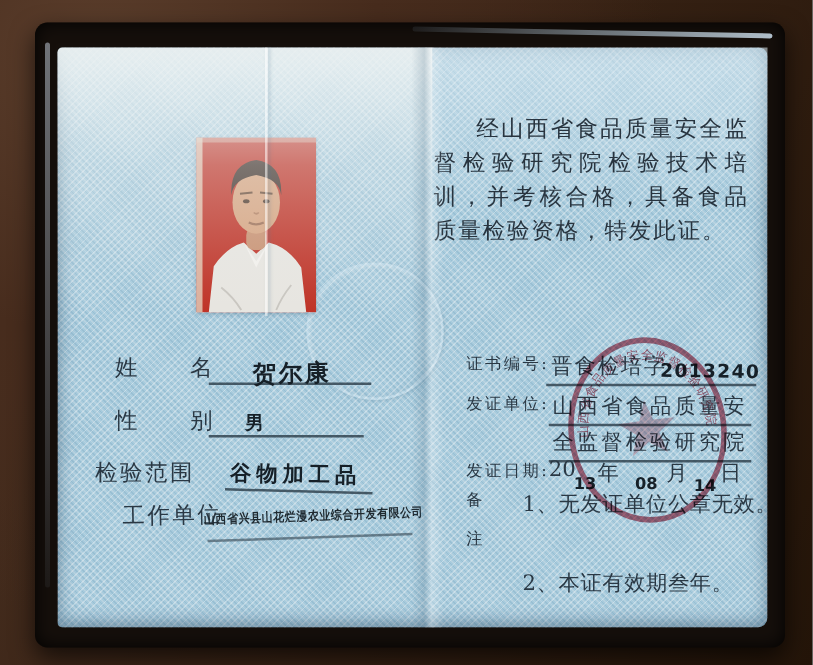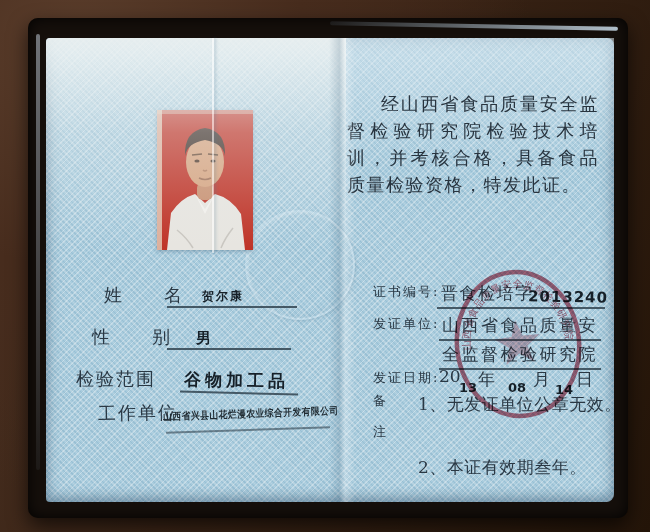--- a/index.html
+++ b/index.html
@@ -126,23 +126,23 @@
         <ellipse cx="48" cy="52" rx="19" ry="25" fill="#d6a37f"></ellipse>
         <path d="M28 46 Q27 21 48 18 Q69 21 68 46 Q66 33 48 30 Q30 33 28 46 Z" fill="#40312a"></path>
         <ellipse cx="40" cy="51" rx="2.6" ry="1.6" fill="#50392c"></ellipse>
         <ellipse cx="56" cy="51" rx="2.6" ry="1.6" fill="#50392c"></ellipse>
         <path d="M35 45 L45 44 M51 44 L61 45" stroke="#6b4c38" stroke-width="1.6" fill="none"></path>
         <path d="M46 60 Q48 62 50 60" stroke="#b07d5e" stroke-width="1.4" fill="none"></path>
         <path d="M42 68 Q48 71 54 68" stroke="#9c6e55" stroke-width="1.6" fill="none"></path>
       </g>
     </svg>
 
-    <div class="lbl" style="left:46px; top:248px;margin-left:12px;">姓　　名</div>
+    <div class="lbl" style="left:46px; top:248px;">姓　　名</div>
     <div class="ul" style="left:121px; top:268px; width:130px;"></div>
-    <div class="hw" style="left:156px; top:252px; font-size:12px; letter-spacing:2px; transform:rotate(-1deg);">贺尔康</div>
+    <div class="hw" style="left:156px; top:252px; font-size:19px; letter-spacing:2px; transform:rotate(-1deg);">贺尔康</div>
 
     <div class="lbl" style="left:46px; top:290px;">性　　别</div>
     <div class="ul" style="left:121px; top:310px; width:124px;"></div>
     <div class="hw" style="left:150px; top:293px; font-size:15px;">男</div>
 
     <div class="lbl" style="left:30px; top:332px;">检验范围</div>
     <div class="ul" style="left:134px; top:354px; width:118px; transform:rotate(1.5deg);"></div>
     <div class="hw" style="left:138px; top:334px; font-size:17px; letter-spacing:4px; transform:rotate(1deg);">谷物加工品</div>
 
     <div class="lbl" style="left:52px; top:366px; transform:rotate(-1deg);">工作单位</div>

